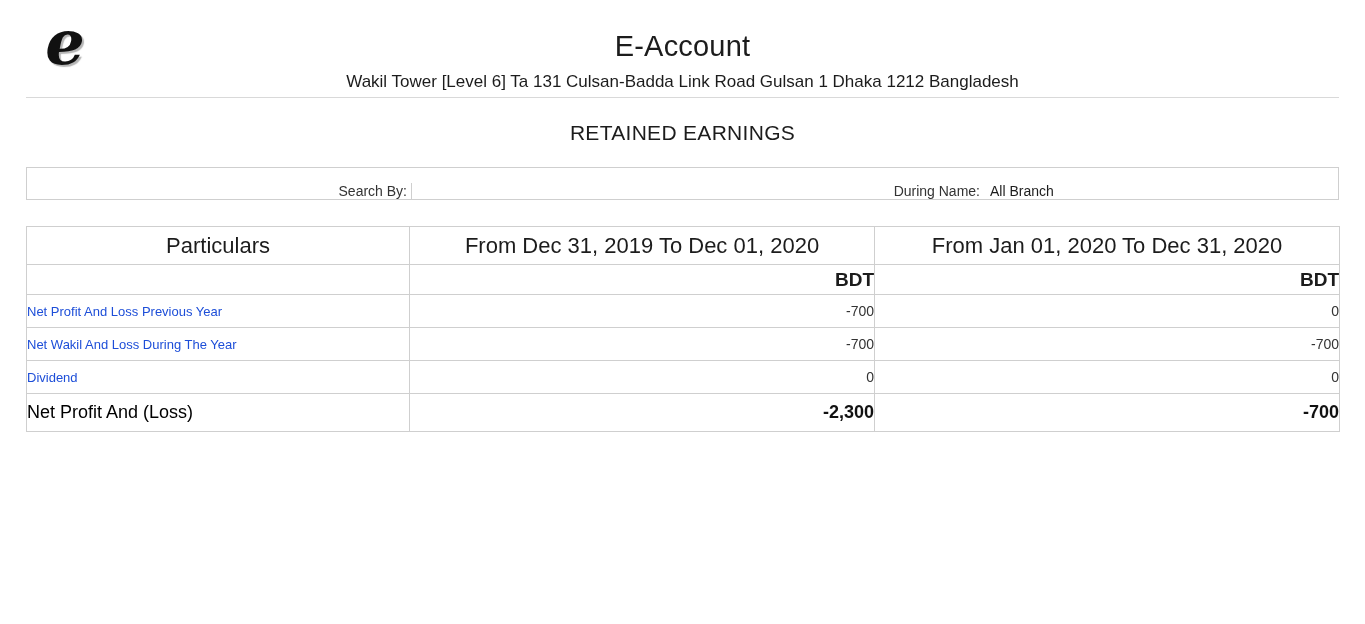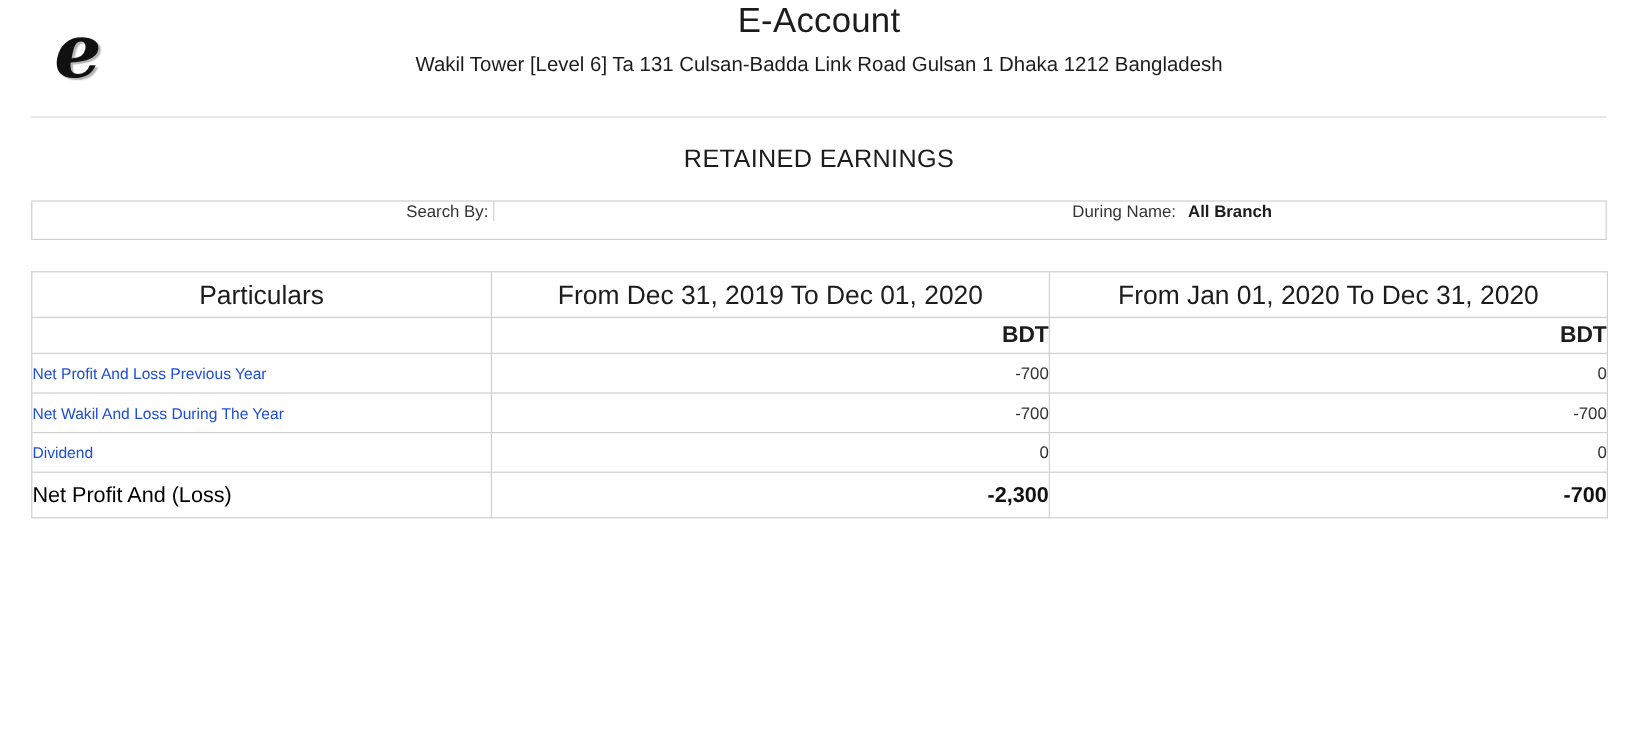--- a/index.html
+++ b/index.html
@@ -40,21 +40,21 @@
     font-family: "DejaVu Serif", serif;
     font-style: italic;
     font-size: 62px;
     line-height: 1;
     font-weight: 700;
     color: #111111;
     text-shadow: 2px 2px 1px rgba(120,120,120,0.55);
   }
   .header-titles {
     text-align: center;
-    padding-top: 2px;
+    padding-top: 30px;
   }
   .company-name {
     font-size: 29px;
     font-weight: 400;
     color: #1c1c1c;
     letter-spacing: 0.2px;
   }
   .company-address {
     font-size: 17px;
     font-weight: 400;
@@ -70,21 +70,21 @@
     margin-top: 23px;
     letter-spacing: 0.3px;
   }
 
   
   .search-bar {
     margin: 22px 26px 0 26px;
     border: 1px solid #cfcfcf;
     height: 33px;
     display: flex;
-    align-items: flex-start;
+    align-items: flex-end;
     font-size: 14px;
   }
   .search-cell {
     display: flex;
     align-items: center;
   }
   .search-label-left {
     width: 385px;
     justify-content: flex-end;
     padding-right: 4px;
@@ -97,21 +97,21 @@
   }
   .branch-label {
     justify-content: flex-end;
     padding-right: 4px;
     color: #333333;
     width: 160px;
   }
   .branch-value {
     flex: 1;
     padding-left: 6px;
-    font-weight: 700;
+    font-weight: 400;
     color: #1c1c1c;
   }
 
   
   .table-wrap {
     margin: 26px 26px 0 26px;
   }
   table.report {
     width: 1313px;
     border-collapse: collapse;

